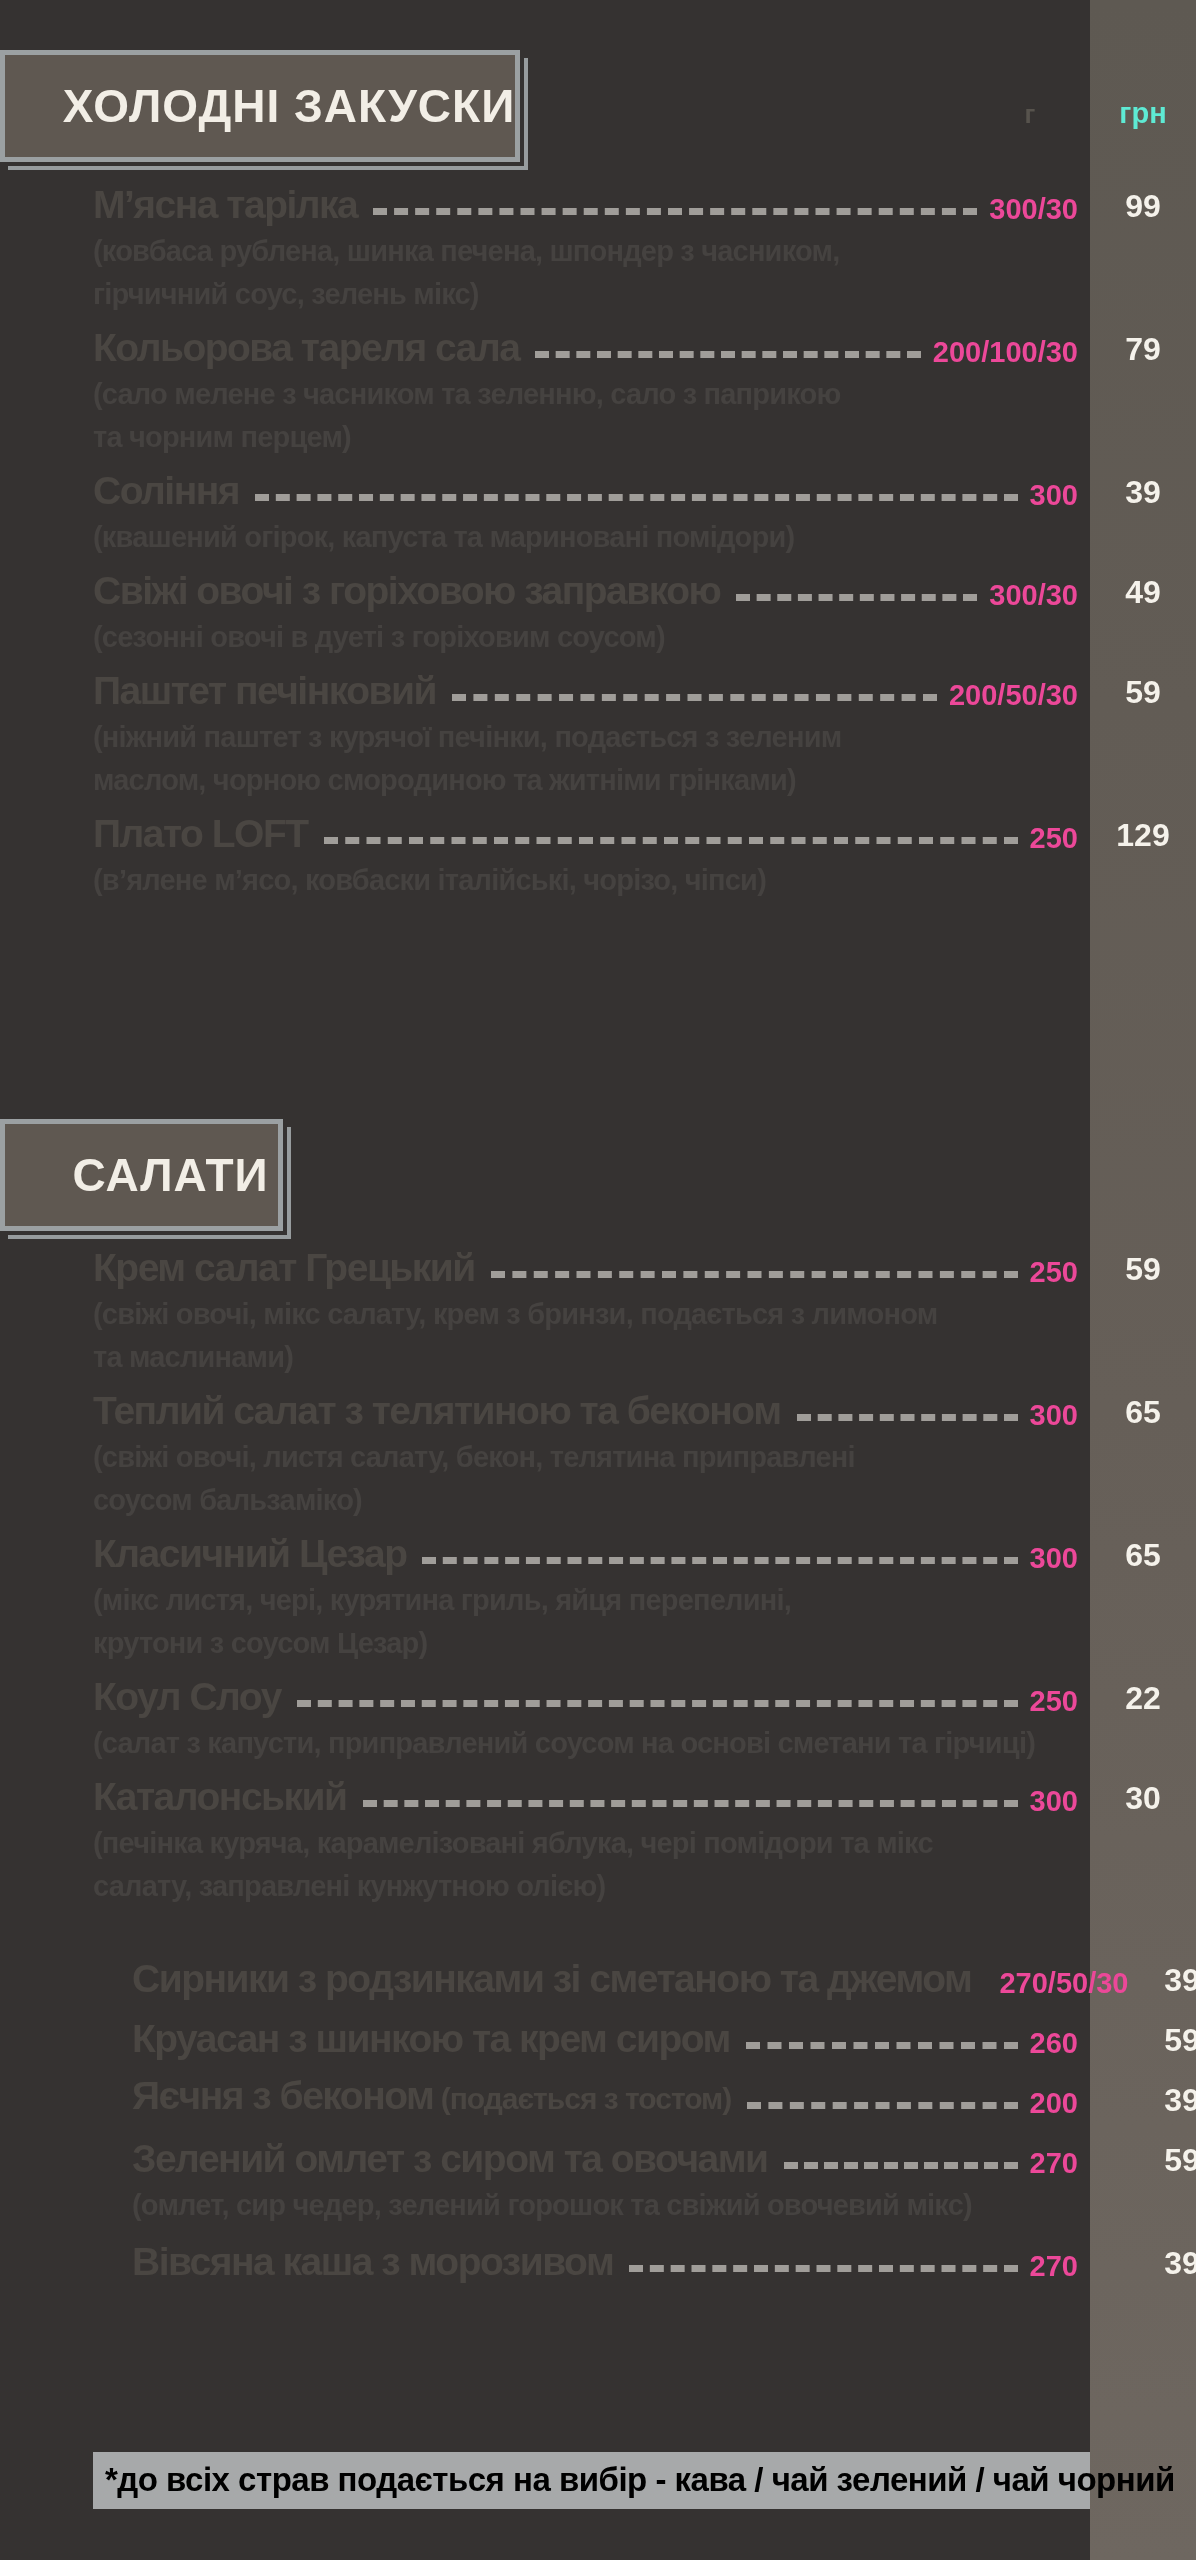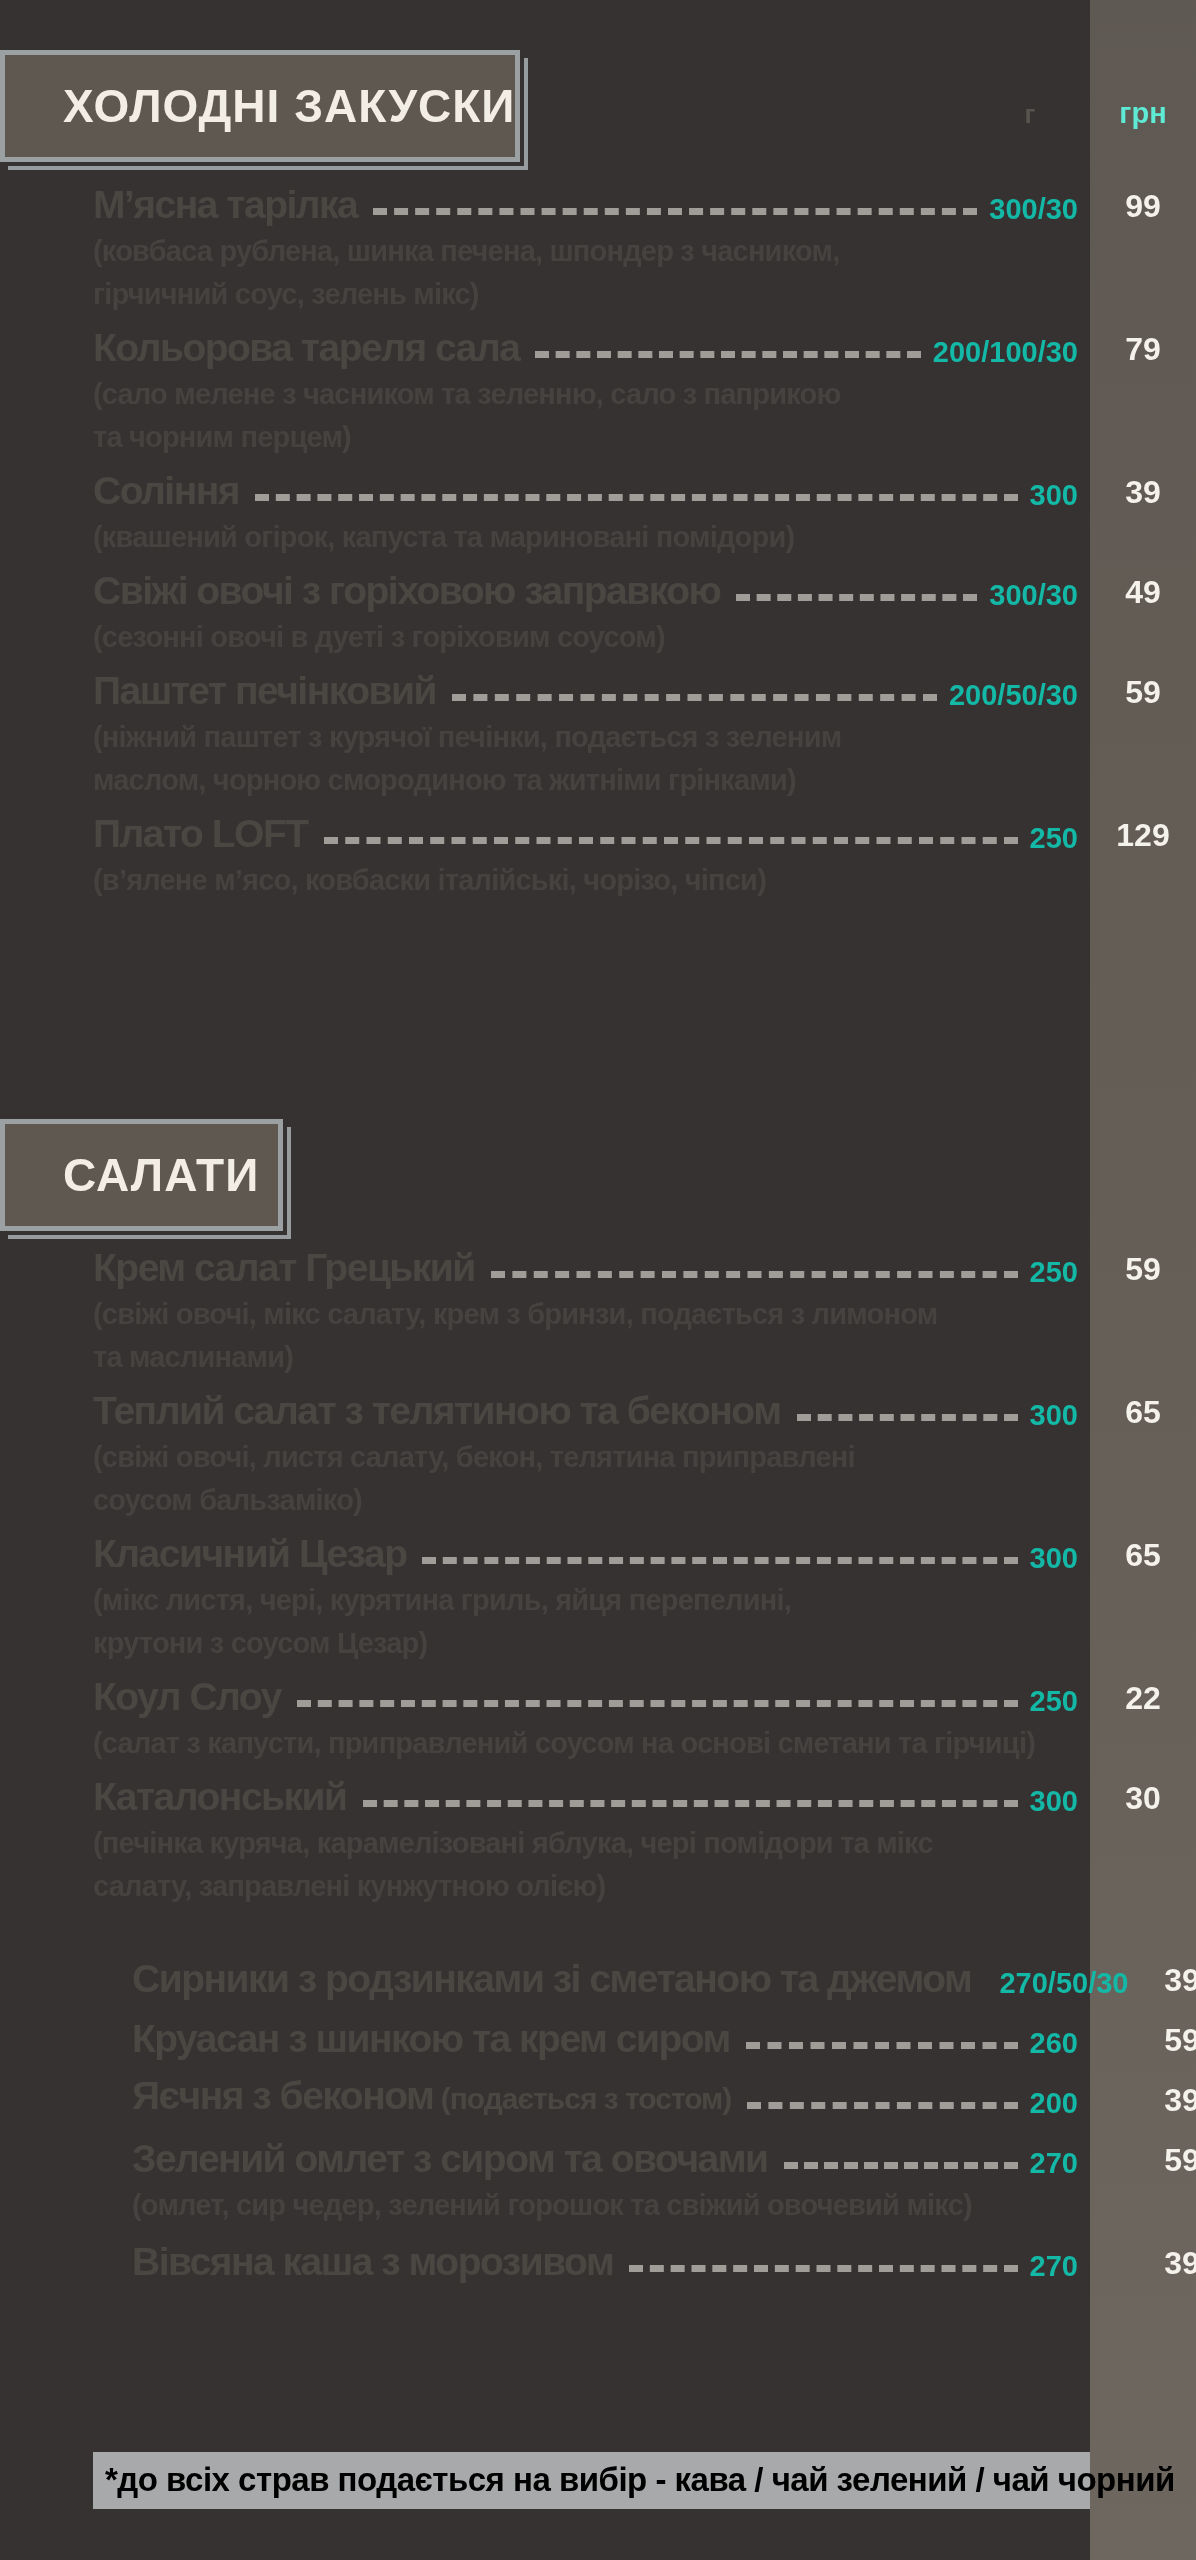--- a/index.html
+++ b/index.html
@@ -14,41 +14,41 @@
     background:linear-gradient(180deg,#5e5952 0%,#665f58 55%,#6e6760 100%);}
   
   .colhead-g{position:absolute;top:99px;left:993px;width:74px;text-align:center;
     font-size:26px;font-weight:700;color:#57534d;}
   .colhead-grn{position:absolute;top:97px;left:1090px;width:106px;text-align:center;
     font-size:29px;font-weight:700;color:#5eead4;}
   
   .menu-section{position:absolute;left:0;width:1196px;}
   .section-box{box-sizing:border-box;height:112px;margin-left:0;
     border:5px solid #9ba0a2;background:#5f5851;
-    display:flex;align-items:center;justify-content:flex-start;padding-left:58px;
+    display:flex;align-items:center;justify-content:center;padding-left:58px;
     box-shadow:4px 4px 0 0 #353231, 8px 8px 0 0 #979c9e;}
   .s0 .section-box{width:520px}
   .s1 .section-box{width:283px}
   .s2 .section-box{width:353px}
   .section-title{margin:0;font-size:46px;font-weight:700;color:#f2eee6;
     letter-spacing:1px;white-space:nowrap;}
   .items{margin-top:18px;}
   .s1 .items{margin-top:12px;}
   .s2 .items{margin-top:20px;}
   
   .item{position:relative;padding:0 118px 0 93px;margin-bottom:7px;}
   .s2 .item{margin-bottom:10px;margin-left:39px;}
   .line{display:flex;align-items:flex-end;height:50px;}
   .name{font-size:39px;font-weight:700;color:#4a4642;letter-spacing:-1.5px;
     white-space:nowrap;line-height:50px;}
   .note{font-size:30px;letter-spacing:-1px;font-weight:700;}
   .leader{flex:1 1 auto;height:0;border-bottom:7px dashed #a09d99;
     margin:0 12px 15px 16px;min-width:0;}
   .leader.no-dots{border-bottom-color:transparent;}
-  .weight{font-size:29px;font-weight:700;color:#14b8a6;line-height:40px;
+  .weight{font-size:29px;font-weight:700;color:#ec4899;line-height:40px;
     white-space:nowrap;margin-bottom:1px;}
   .desc{font-size:29px;font-weight:700;color:#454240;line-height:43px;
     letter-spacing:-0.8px;}
   .price{position:absolute;top:0;left:1090px;width:106px;text-align:center;
     font-size:32px;font-weight:700;color:#f5f2eb;line-height:52px;}
   
   .footnote{position:absolute;left:93px;top:2452px;width:997px;height:57px;
     box-sizing:border-box;background:#a7a9aa;color:#000000;
     font-size:33px;font-weight:700;line-height:56px;padding-left:12px;
     letter-spacing:-0.5px;white-space:nowrap;text-align:center;}

